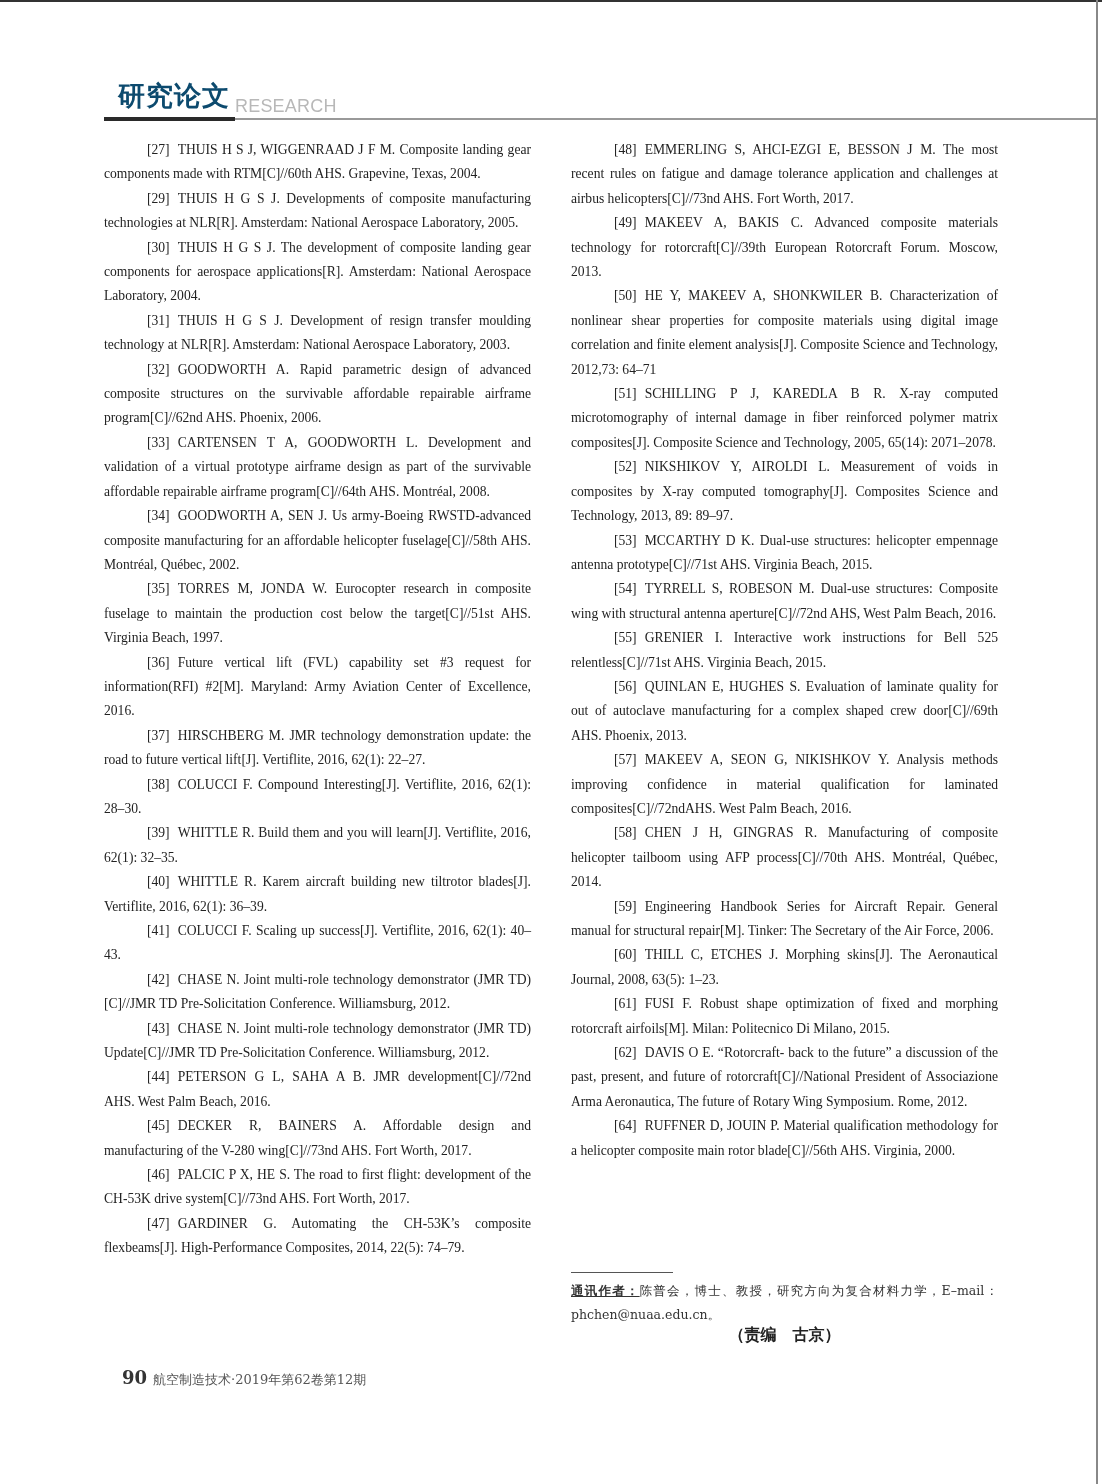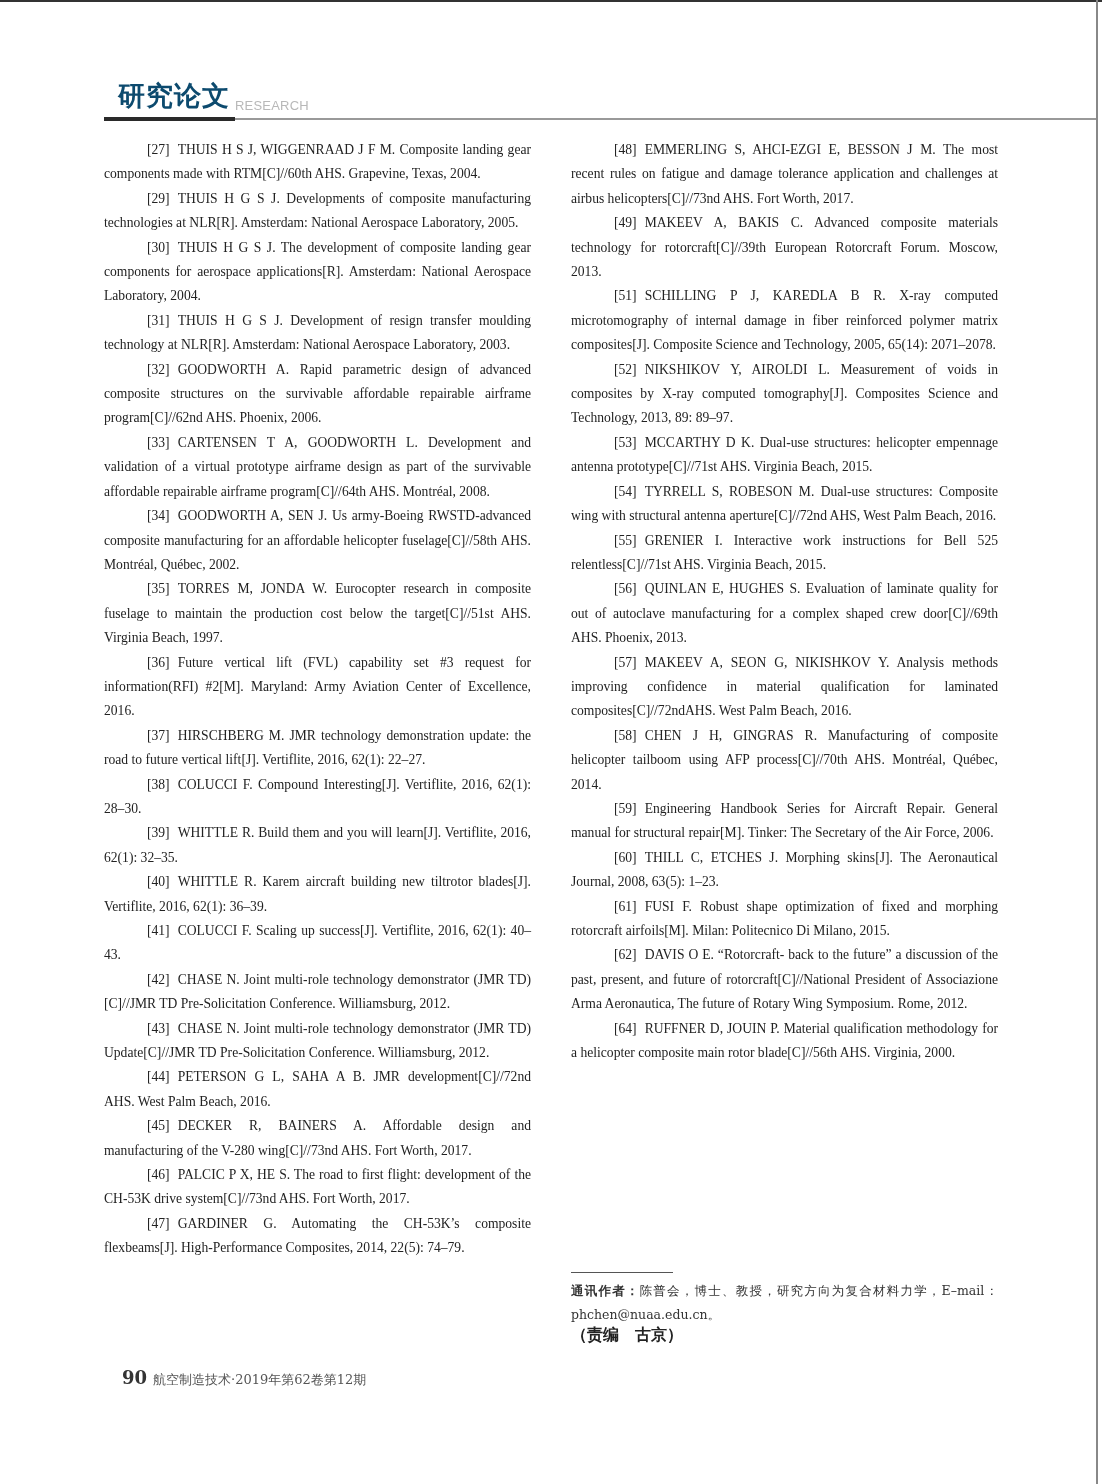--- a/index.html
+++ b/index.html
@@ -2,35 +2,35 @@
 <html><head>
 <meta charset="utf-8">
 <style>
   html, body { margin: 0; padding: 0; background: #ffffff; }
   body { width: 1102px; height: 1484px; position: relative; overflow: hidden; }
   .page-frame-top { position: absolute; left: 0; top: 0; width: 1102px; height: 2px; background: #333333; }
   .page-frame-right { position: absolute; left: 1096px; top: 0; width: 2px; height: 1484px; background: #888888; }
 
   .header { position: absolute; left: 104px; top: 78px; width: 992px; height: 45px; }
   .header-title { position: absolute; left: 14px; top: 0; font-family: "DejaVu Serif", serif; font-weight: bold; font-size: 27px; color: #0c4a6e; letter-spacing: 1px; line-height: 36px; }
-  .header-sub { position: absolute; left: 131px; top: 20px; font-family: "Liberation Sans", sans-serif; font-size: 13px; color: #b8b8b8; line-height: 16px; letter-spacing: 0.2px; }
+  .header-sub { position: absolute; left: 131px; top: 20px; font-family: "Liberation Sans", sans-serif; font-size: 18px; color: #b8b8b8; line-height: 16px; letter-spacing: 0.2px; }
   .header-bar { position: absolute; left: 0; top: 39px; width: 131px; height: 4px; background: #2a2a2a; }
   .header-line { position: absolute; left: 131px; top: 40px; width: 861px; height: 2px; background: #999999; }
 
   .col { position: absolute; top: 138px; width: 427px; font-family: "Liberation Serif", serif; font-size: 13.6px; line-height: 24.4px; color: #222222; }
   .col-left { left: 104px; }
   .col-right { left: 571px; }
   .ref { text-align: justify; text-indent: 32px; margin: 0; }
   .ref .num { margin-right: 8px; margin-left: 11px; }
 
   .footnote { position: absolute; left: 571px; top: 1272px; width: 427px; font-family: "DejaVu Serif", serif; font-size: 12.5px; color: #333333; }
   .footnote-rule { width: 102px; height: 1px; background: #555555; margin-bottom: 6px; }
   .footnote-text { line-height: 24px; text-align: justify; }
-  .footnote-label { font-weight: bold; font-family: "DejaVu Sans", sans-serif; }
-  .editor { position: absolute; left: 571px; top: 1323px; width: 427px; text-align: left; font-family: "DejaVu Serif", serif; font-weight: bold; font-size: 16px; color: #222222; line-height: 24px; }
+  .footnote-label { font-weight: bold; font-family: "DejaVu Sans", sans-serif; text-decoration: underline; }
+  .editor { position: absolute; left: 571px; top: 1323px; width: 427px; text-align: center; font-family: "DejaVu Serif", serif; font-weight: bold; font-size: 16px; color: #222222; line-height: 24px; }
 
   .footer { position: absolute; left: 122px; top: 1366px; font-family: "DejaVu Serif", serif; line-height: 24px; color: #333333; white-space: nowrap; }
   .page-num { font-weight: bold; font-size: 18px; margin-right: 6px; }
   .journal { font-size: 13px; font-weight: normal; color: #555555; }
 </style>
 </head>
 <body>
 
 <div class="page-frame-top"></div>
 <div class="page-frame-right"></div>
@@ -60,20 +60,21 @@
     <p class="ref"><span class="num">[42]</span><span>CHASE N. Joint multi-role technology demonstrator (JMR TD) [C]//JMR TD Pre-Solicitation Conference. Williamsburg, 2012.</span></p>
     <p class="ref"><span class="num">[43]</span><span>CHASE N. Joint multi-role technology demonstrator (JMR TD) Update[C]//JMR TD Pre-Solicitation Conference. Williamsburg, 2012.</span></p>
     <p class="ref"><span class="num">[44]</span><span>PETERSON G L, SAHA A B. JMR development[C]//72nd AHS. West Palm Beach, 2016.</span></p>
     <p class="ref"><span class="num">[45]</span><span>DECKER R, BAINERS A. Affordable design and manufacturing of the V-280 wing[C]//73nd AHS. Fort Worth, 2017.</span></p>
     <p class="ref"><span class="num">[46]</span><span>PALCIC P X, HE S. The road to first flight: development of the CH-53K drive system[C]//73nd AHS. Fort Worth, 2017.</span></p>
     <p class="ref"><span class="num">[47]</span><span>GARDINER G. Automating the CH-53K’s composite flexbeams[J]. High-Performance Composites, 2014, 22(5): 74–79.</span></p>
   </div>
 <div class="col col-right" id="col-right">
     <p class="ref"><span class="num">[48]</span><span>EMMERLING S, AHCI-EZGI E, BESSON J M. The most recent rules on fatigue and damage tolerance application and challenges at airbus helicopters[C]//73nd AHS. Fort Worth, 2017.</span></p>
     <p class="ref"><span class="num">[49]</span><span>MAKEEV A, BAKIS C. Advanced composite materials technology for rotorcraft[C]//39th European Rotorcraft Forum. Moscow, 2013.</span></p>
+    <p class="ref"><span class="num">[50]</span><span>HE Y, MAKEEV A, SHONKWILER B. Characterization of nonlinear shear properties for composite materials using digital image correlation and finite element analysis[J]. Composite Science and Technology, 2012,73: 64–71</span></p>
     <p class="ref"><span class="num">[51]</span><span>SCHILLING P J, KAREDLA B R. X-ray computed microtomography of internal damage in fiber reinforced polymer matrix composites[J]. Composite Science and Technology, 2005, 65(14): 2071–2078.</span></p>
     <p class="ref"><span class="num">[52]</span><span>NIKSHIKOV Y, AIROLDI L. Measurement of voids in composites by X-ray computed tomography[J]. Composites Science and Technology, 2013, 89: 89–97.</span></p>
     <p class="ref"><span class="num">[53]</span><span>MCCARTHY D K. Dual-use structures: helicopter empennage antenna prototype[C]//71st AHS. Virginia Beach, 2015.</span></p>
     <p class="ref"><span class="num">[54]</span><span>TYRRELL S, ROBESON M. Dual-use structures: Composite wing with structural antenna aperture[C]//72nd AHS, West Palm Beach, 2016.</span></p>
     <p class="ref"><span class="num">[55]</span><span>GRENIER I. Interactive work instructions for Bell 525 relentless[C]//71st AHS. Virginia Beach, 2015.</span></p>
     <p class="ref"><span class="num">[56]</span><span>QUINLAN E, HUGHES S. Evaluation of laminate quality for out of autoclave manufacturing for a complex shaped crew door[C]//69th AHS. Phoenix, 2013.</span></p>
     <p class="ref"><span class="num">[57]</span><span>MAKEEV A, SEON G, NIKISHKOV Y. Analysis methods improving confidence in material qualification for laminated composites[C]//72ndAHS. West Palm Beach, 2016.</span></p>
     <p class="ref"><span class="num">[58]</span><span>CHEN J H, GINGRAS R. Manufacturing of composite helicopter tailboom using AFP process[C]//70th AHS. Montréal, Québec, 2014.</span></p>
     <p class="ref"><span class="num">[59]</span><span>Engineering Handbook Series for Aircraft Repair. General manual for structural repair[M]. Tinker: The Secretary of the Air Force, 2006.</span></p>
     <p class="ref"><span class="num">[60]</span><span>THILL C, ETCHES J. Morphing skins[J]. The Aeronautical Journal, 2008, 63(5): 1–23.</span></p>

